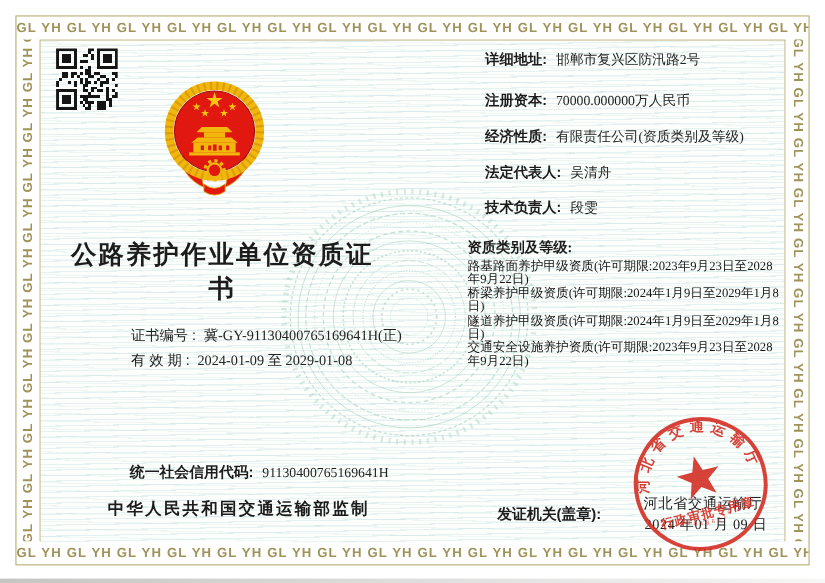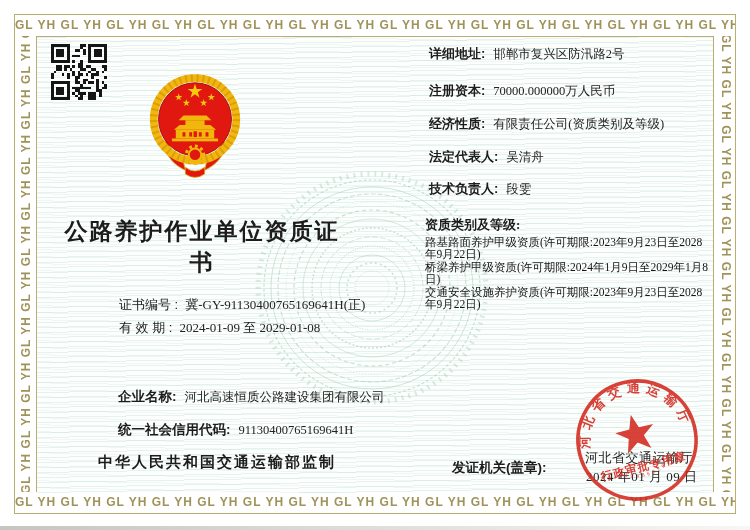--- a/index.html
+++ b/index.html
@@ -36,21 +36,21 @@
   .title{position:absolute;left:20px;top:179px;width:290px;text-align:center;
     font-size:23px;font-weight:bold;letter-spacing:2px;z-index:2;}
   .copy-type{position:absolute;left:20px;top:227px;width:250px;text-align:center;
     font-size:16px;font-weight:bold;letter-spacing:4px;z-index:2;}
   .kv{position:absolute;left:82px;display:flex;gap:7px;align-items:baseline;z-index:2;white-space:nowrap;}
   .kv .k{font-size:13px;font-weight:normal;}
   .kv .v{font-family:"Liberation Serif","DejaVu Serif",serif;font-size:13px;color:#222;}
   .cert-no{top:259px;}
   .validity{top:282px;}
   
-  .drow{position:absolute;left:392px;width:288px;display:flex;gap:8px;align-items:baseline;z-index:2;}
+  .drow{position:absolute;left:404px;width:288px;display:flex;gap:8px;align-items:baseline;z-index:2;}
   .drow .k{font-size:13px;font-weight:bold;white-space:nowrap;}
   .drow .v{font-family:"Liberation Serif","DejaVu Serif",serif;font-size:12.5px;color:#222;}
   .r0{top:8px}.r1{top:45px}.r2{top:78px}.r3{top:111px}.r4{top:143px}
   .qual-heading{position:absolute;left:388px;top:179px;font-size:13px;font-weight:bold;z-index:2;font-family:Liberation Serif, serif;}
   .qual-list{position:absolute;left:388px;top:199px;width:288px;z-index:2;
     font-family:"Liberation Serif","DejaVu Serif",serif;font-size:11.5px;line-height:12.4px;color:#151515;}
   
   .crow{position:absolute;left:81px;display:flex;gap:8px;align-items:baseline;z-index:2;white-space:nowrap;}
   .crow .k{font-size:13.5px;font-weight:bold;}
   .crow .v{font-family:"Liberation Serif","DejaVu Serif",serif;font-size:12.5px;color:#222;}
@@ -282,27 +282,24 @@
     </div>
     <div class="drow r4">
       <span class="k">技术负责人:</span>
       <span class="v">段雯</span>
     </div>
 
     <div class="qual-heading">资质类别及等级:</div>
     <div class="qual-list">
       <div class="qual-item">路基路面养护甲级资质(许可期限:2023年9月23日至2028年9月22日)</div>
       <div class="qual-item">桥梁养护甲级资质(许可期限:2024年1月9日至2029年1月8日)</div>
+      <div class="qual-item">隧道养护甲级资质(许可期限:2024年1月9日至2029年1月8日)</div>
       <div class="qual-item">交通安全设施养护资质(许可期限:2023年9月23日至2028年9月22日)</div>
     </div>
 
-    <div class="crow company-name">
-      <span class="k">企业名称:</span>
-      <span class="v">河北高速恒质公路建设集团有限公司</span>
-    </div>
     <div class="crow credit-code">
       <span class="k">统一社会信用代码:</span>
       <span class="v">91130400765169641H</span>
     </div>
     <div class="supervision">中华人民共和国交通运输部监制</div>
 
     <div class="issuer-label">发证机关(盖章):</div>
     <div class="seal-behind authority">河北省交通运输厅</div>
     <div class="seal-behind issue-date">2024 年01 月 09 日</div>
 

